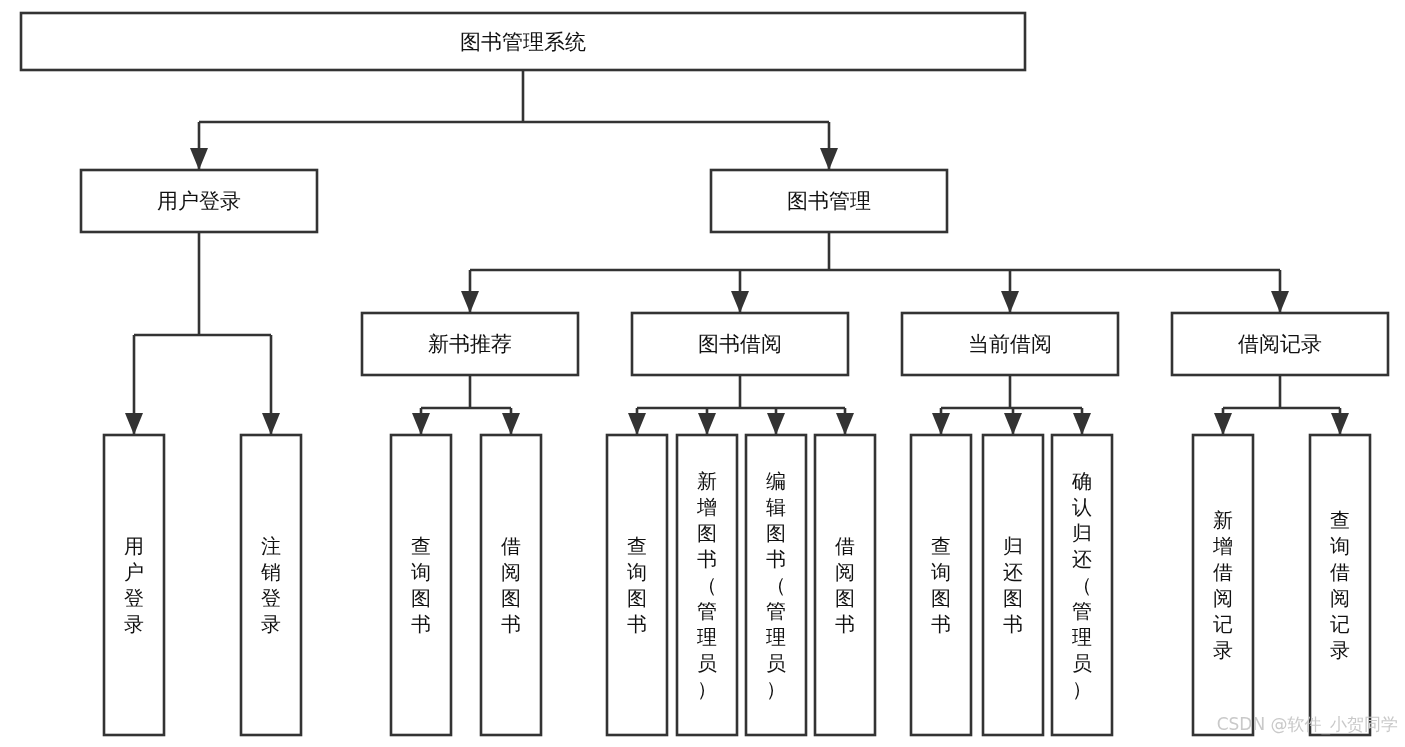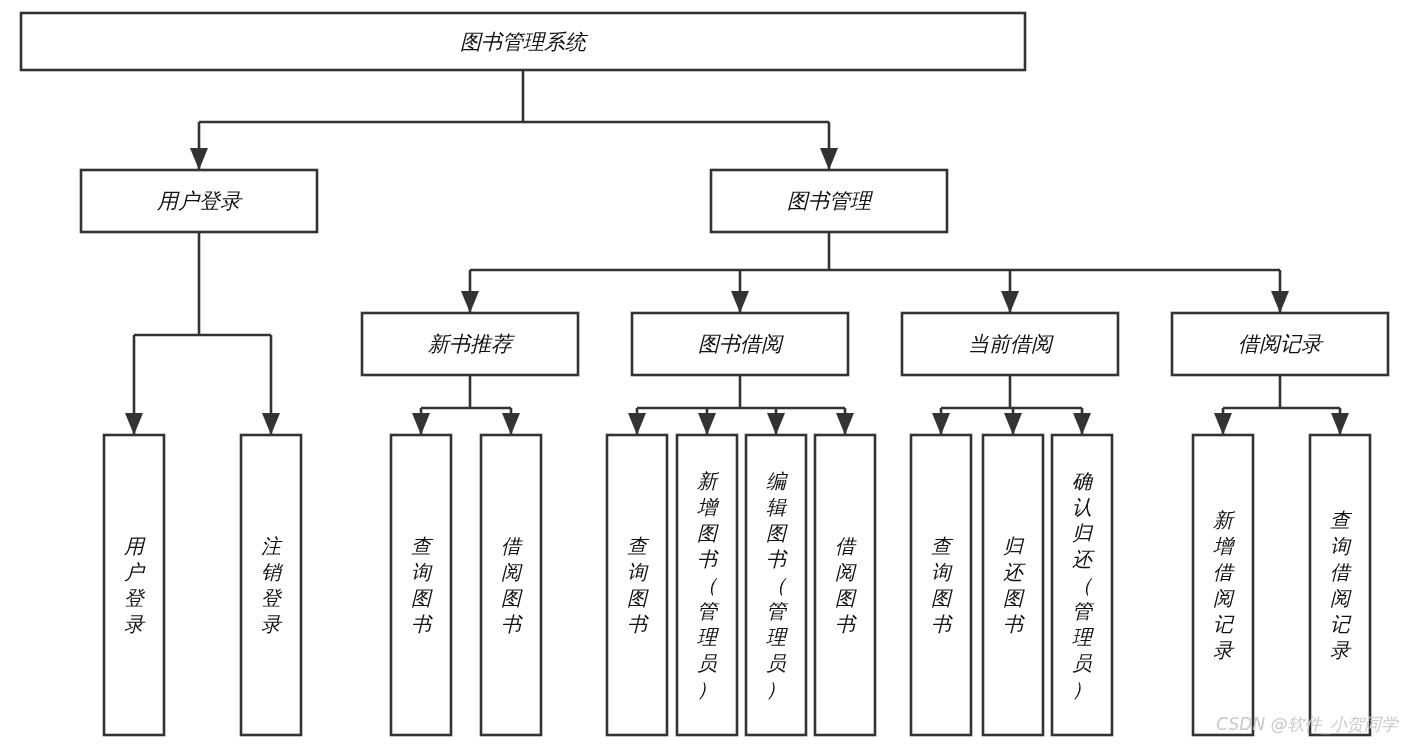--- a/index.html
+++ b/index.html
@@ -11,21 +11,20 @@
     width: 1405px;
     height: 747px;
     font-family: "DejaVu Sans", "Liberation Sans", sans-serif;
     overflow: hidden;
   }
   #diagram-root {
     position: relative;
     width: 1405px;
     height: 747px;
     background: #ffffff;
-    font-style: italic;
   }
   svg#diagram-svg {
     position: absolute;
     left: 0;
     top: 0;
     width: 1405px;
     height: 747px;
     display: block;
   }
   .node-rect {

